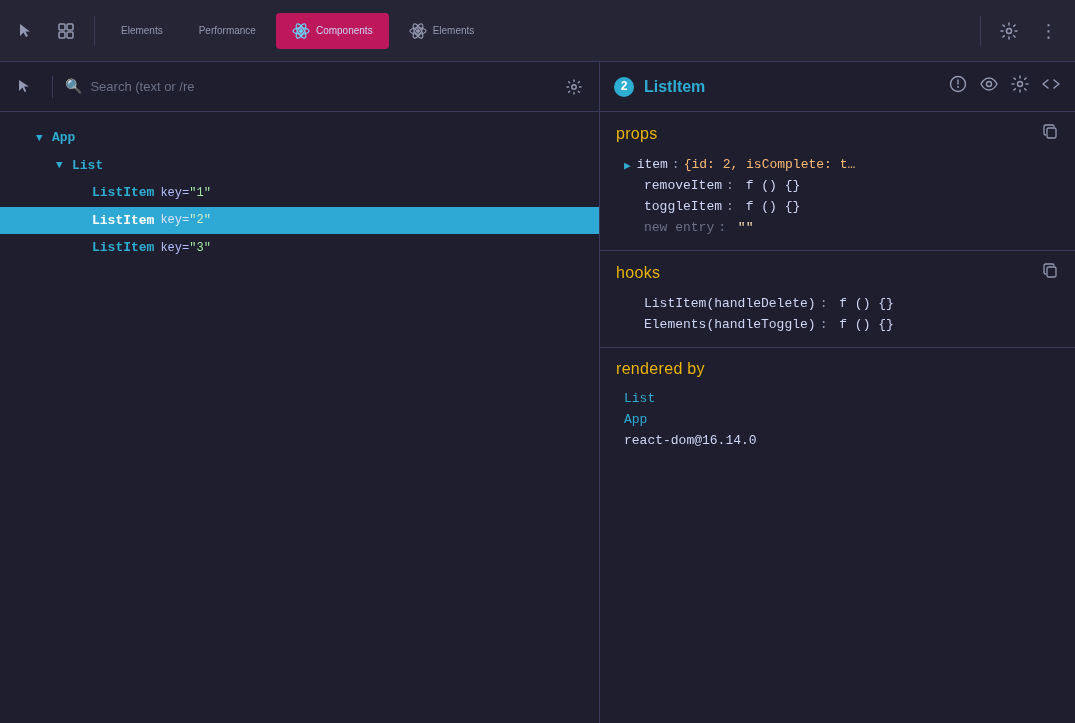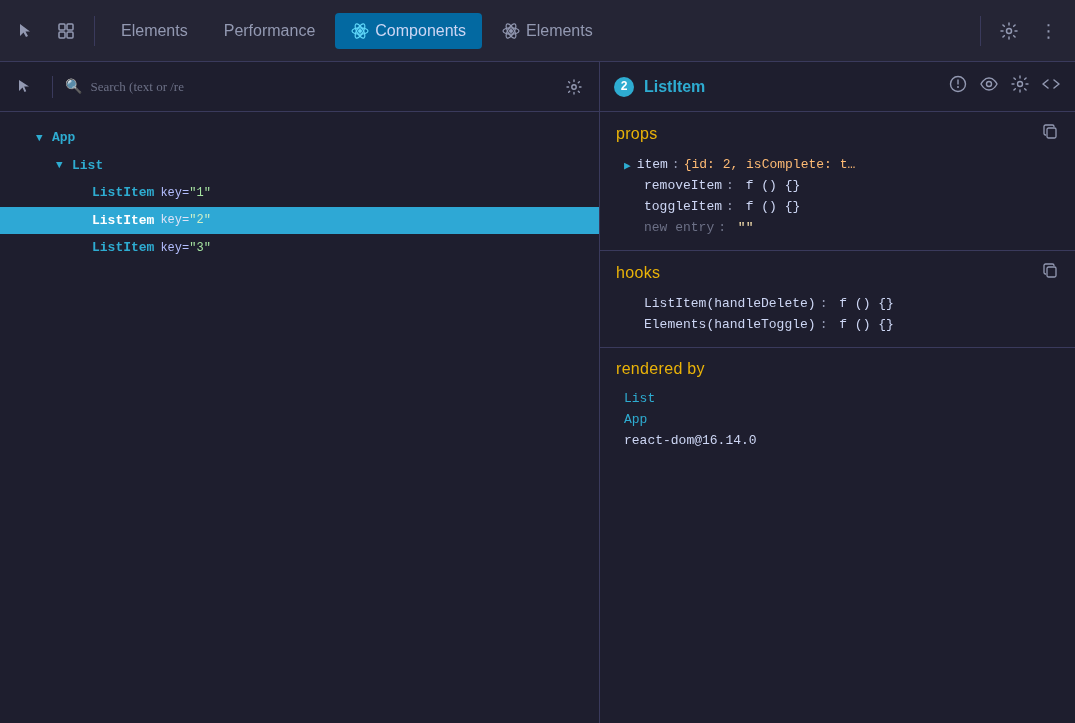--- a/index.html
+++ b/index.html
@@ -42,28 +42,28 @@
       background: #3a3a5c;
       margin: 0 6px;
     }
     .tab {
       display: flex;
       align-items: center;
       padding: 6px 16px;
       border-radius: 4px;
       cursor: pointer;
       color: #9399b2;
-      font-size: 16px;
+      font-size: 10px;
       font-family: -apple-system, BlinkMacSystemFont, 'Segoe UI', sans-serif;
       white-space: nowrap;
       gap: 6px;
       height: 36px;
     }
     .tab.active {
-      background: #0369a1;
+      background: #be185d;
       color: #cdd6f4;
     }
     .tab-spacer { flex: 1; }
     .tab-right-icons {
       display: flex;
       align-items: center;
       gap: 4px;
     }
 
     
@@ -113,21 +113,21 @@
       color: #9399b2;
       font-size: 14px;
     }
     .search-input {
       flex: 1;
       background: transparent;
       border: none;
       outline: none;
       color: #84cc16;
       font-size: 13px;
-      font-family: Liberation Serif, serif;
+      font-family: Liberation Sans, sans-serif;
     }
     .search-input::placeholder { color: #6c7086; }
     .gear-btn {
       width: 30px;
       height: 30px;
       display: flex;
       align-items: center;
       justify-content: center;
       border-radius: 4px;
       cursor: pointer;

